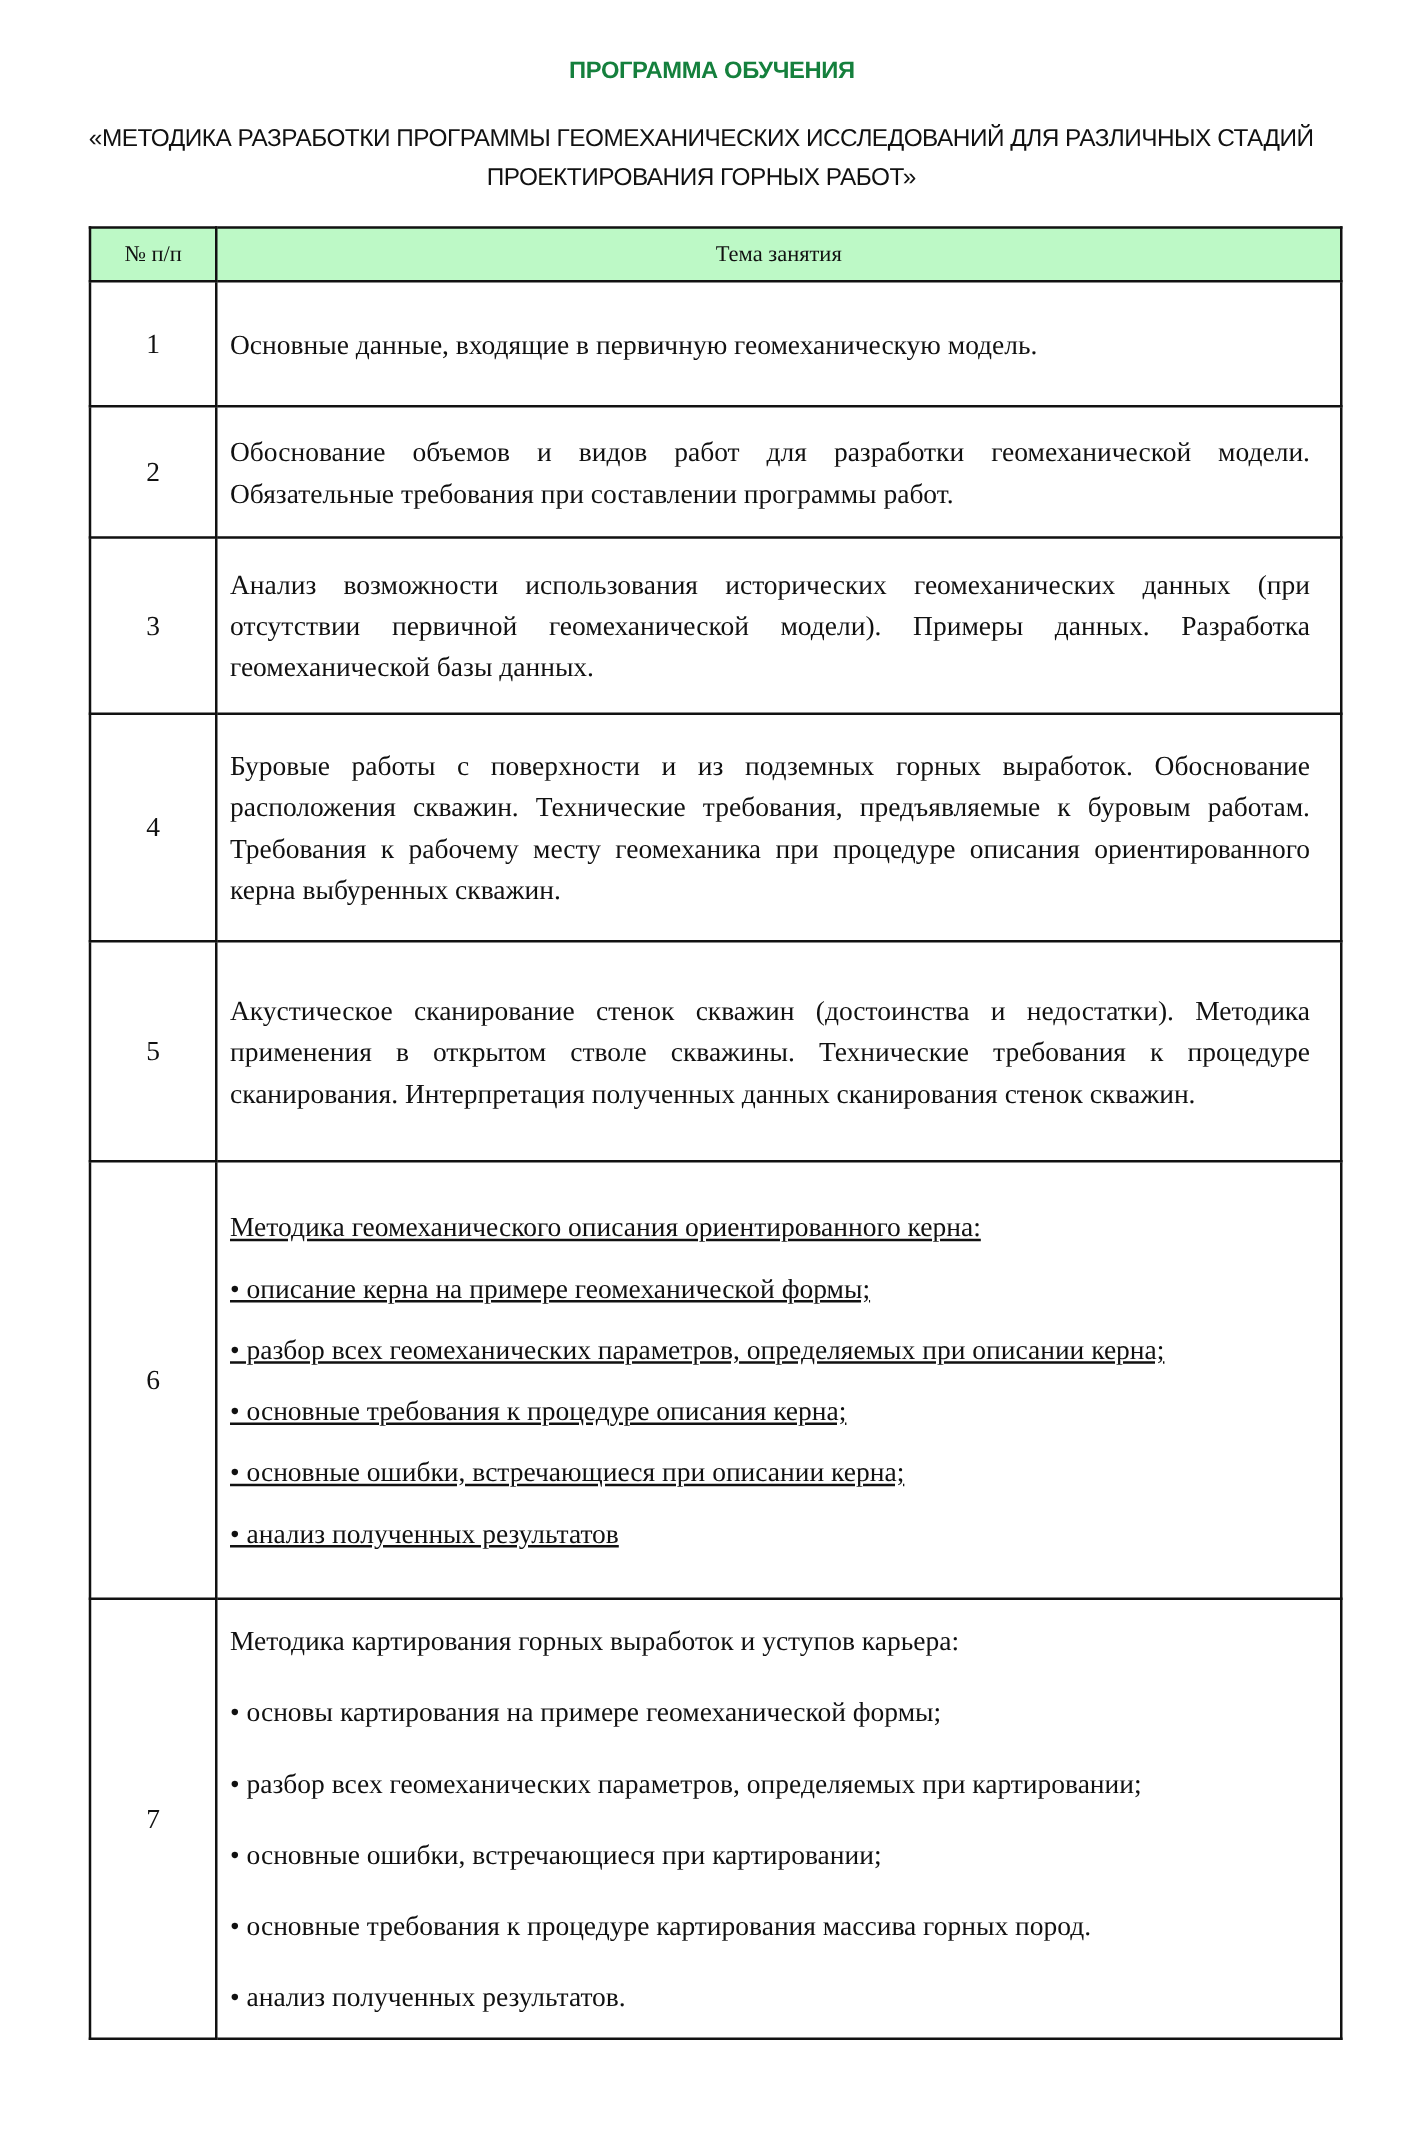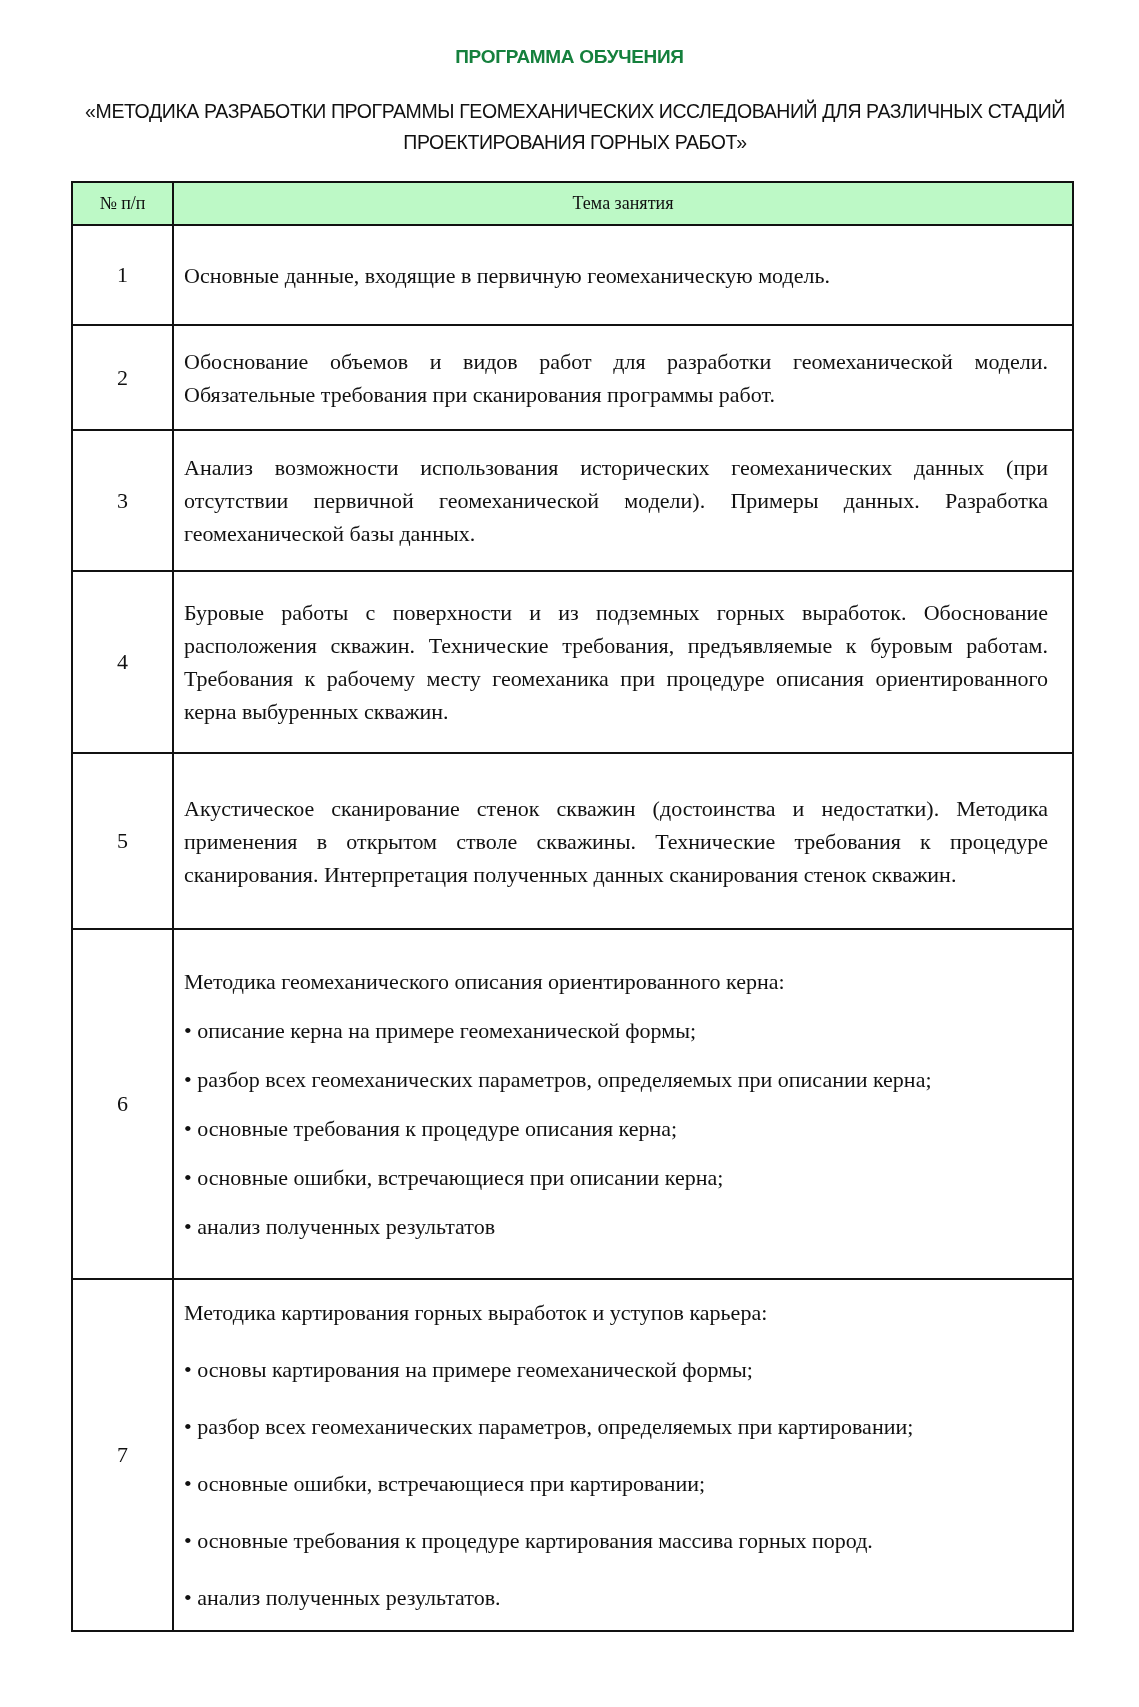--- a/index.html
+++ b/index.html
@@ -3,21 +3,21 @@
 <meta charset="utf-8">
 <style>
   html, body { margin: 0; padding: 0; background: #ffffff; }
   body { width: 1139px; height: 1707px; position: relative; overflow: hidden; }
   .title {
     position: absolute; left: 0; width: 1139px; top: 46px;
     text-align: center; font-family: "Liberation Sans", sans-serif;
     font-weight: bold; font-size: 19px; color: #15803d; letter-spacing: -0.3px;
   }
   .subtitle {
-    position: absolute; left: 80px; width: 990px; top: 96px;
+    position: absolute; left: 66px; width: 990px; top: 96px;
     text-align: center; font-family: "Liberation Sans", sans-serif;
     font-size: 19.5px; line-height: 31px; color: #111; letter-spacing: -0.4px;
   }
   table.prog {
     position: absolute; left: 71px; top: 181px; width: 1003px;
     border-collapse: collapse; table-layout: fixed;
     font-family: "Liberation Serif", serif; color: #111;
   }
   table.prog td, table.prog th {
     border: 2px solid #111; vertical-align: middle;
@@ -33,21 +33,21 @@
     text-align: justify;
   }
   tr.r1 td { height: 96px; }
   tr.r2 td { height: 101px; }
   tr.r3 td { height: 137px; }
   tr.r4 td { height: 178px; }
   tr.r5 td { height: 172px; margin-left: 24px; }
   tr.r6 td { height: 346px; }
   tr.r7 td { height: 348px; margin-top: 36px; }
   .topic p { margin: 0; }
-  .r6 .topic p { margin: 0 0 16px 0; }
+  .r6 .topic p { margin: 0 0 16px 0; text-decoration: underline; }
   .r6 .topic p:last-child { margin-bottom: 0; }
   .r7 .topic p { margin: 0 0 24px 0; }
   .r7 .topic p:last-child { margin-bottom: 0; }
   .bullet { text-align: justify; }
 </style>
 </head>
 <body>
 
 <div class="title">ПРОГРАММА ОБУЧЕНИЯ</div>
 <div class="subtitle">«МЕТОДИКА РАЗРАБОТКИ ПРОГРАММЫ ГЕОМЕХАНИЧЕСКИХ ИССЛЕДОВАНИЙ ДЛЯ РАЗЛИЧНЫХ СТАДИЙ ПРОЕКТИРОВАНИЯ ГОРНЫХ РАБОТ»</div>
@@ -66,21 +66,21 @@
   <tbody>
     <tr class="r1">
       <td class="num">1</td>
       <td class="topic">
         <p>Основные данные, входящие в первичную геомеханическую модель.</p>
       </td>
     </tr>
     <tr class="r2">
       <td class="num">2</td>
       <td class="topic">
-        <p>Обоснование объемов и видов работ для разработки геомеханической модели. Обязательные требования при сканирования программы работ.</p>
+        <p>Обоснование объемов и видов работ для разработки геомеханической модели. Обязательные требования при составлении программы работ.</p>
       </td>
     </tr>
     <tr class="r3">
       <td class="num">3</td>
       <td class="topic">
         <p>Анализ возможности использования исторических геомеханических данных (при отсутствии первичной геомеханической модели). Примеры данных. Разработка геомеханической базы данных.</p>
       </td>
     </tr>
     <tr class="r4">
       <td class="num">4</td>

